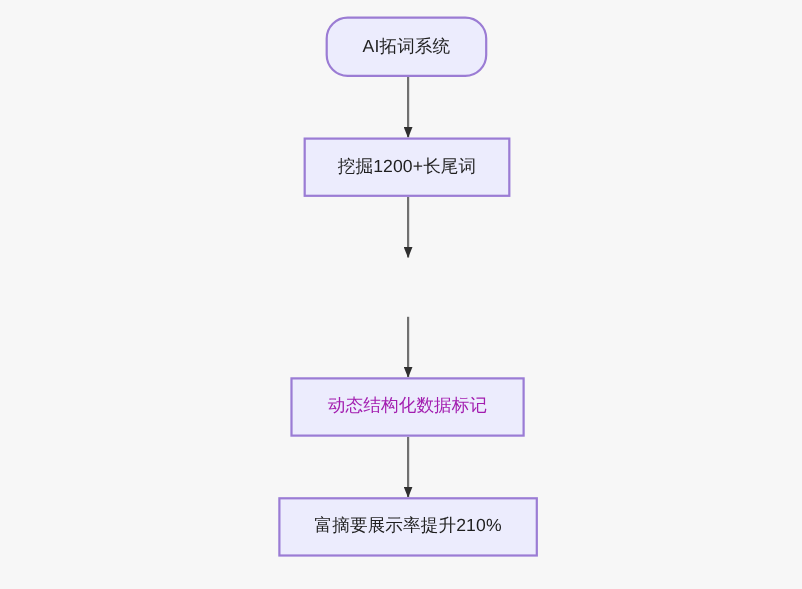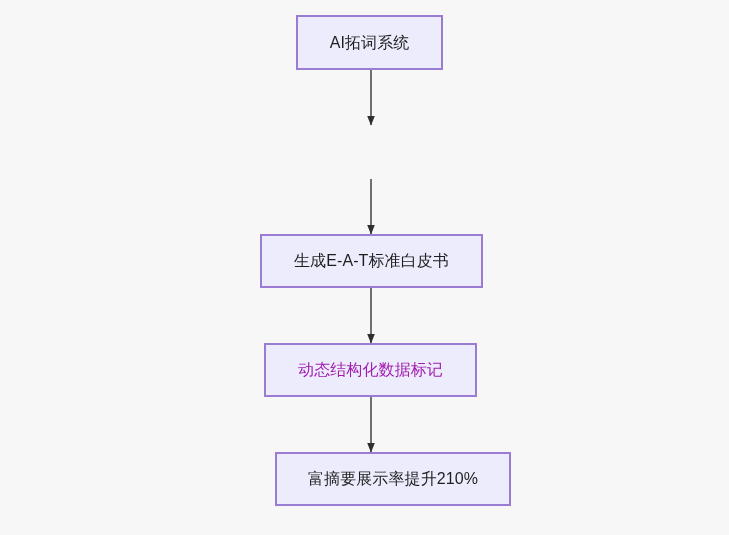--- a/index.html
+++ b/index.html
@@ -56,30 +56,30 @@
       </marker>
     </defs>
     <g id="edges-group">
         <line x1="371" y1="70" x2="371" y2="125" stroke="#707070" stroke-width="2" marker-end="url(#arrowhead)"></line>
         <line x1="371" y1="179" x2="371" y2="234" stroke="#707070" stroke-width="2" marker-end="url(#arrowhead)"></line>
         <line x1="371" y1="288" x2="371" y2="343" stroke="#707070" stroke-width="2" marker-end="url(#arrowhead)"></line>
         <line x1="371" y1="397" x2="371" y2="452" stroke="#707070" stroke-width="2" marker-end="url(#arrowhead)"></line>
       </g>
   </svg>
 
-  <div class="node" id="node-n1" style="left: 296px; top: 15px; width: 147px; height: 55px; background: rgb(236, 236, 253); border-color: rgb(155, 124, 212);">
+  <div class="node" id="node-n1" style="left: 296px; top: 15px; width: 147px; height: 55px; background: rgb(236, 236, 253); border-color: rgb(155, 124, 212); border-radius: 20px;">
     <span class="node-label" style="color: rgb(31, 31, 31);">AI拓词系统</span>
   </div>
 
+  <div class="node" id="node-n2" style="left: 276px; top: 125px; width: 188px; height: 54px; background: rgb(236, 236, 253); border-color: rgb(155, 124, 212);">
+    <span class="node-label" style="color: rgb(31, 31, 31);">挖掘1200+长尾词</span>
+  </div>
 
-  <div class="node" id="node-n3" style="left: 260px; top: 234px; width: 223px; height: 54px; background: rgb(236, 236, 253); border-color: rgb(155, 124, 212);">
-    <span class="node-label" style="color: rgb(31, 31, 31);">生成E-A-T标准白皮书</span>
-  </div>
 
   <div class="node" id="node-n4" style="left: 264px; top: 343px; width: 213px; height: 54px; background: rgb(236, 236, 253); border-color: rgb(155, 124, 212);">
     <span class="node-label" style="color: #a21caf;">动态结构化数据标记</span>
   </div>
 
-  <div class="node" id="node-n5" style="left: 253px; top: 452px; width: 236px; height: 54px; background: rgb(236, 236, 253); border-color: rgb(155, 124, 212); margin-left: 22px;">
+  <div class="node" id="node-n5" style="left: 253px; top: 452px; width: 236px; height: 54px; background: rgb(236, 236, 253); border-color: rgb(155, 124, 212);">
     <span class="node-label" style="color: rgb(31, 31, 31);">富摘要展示率提升210%</span>
   </div>
 
 </div>
 
 </body></html>

